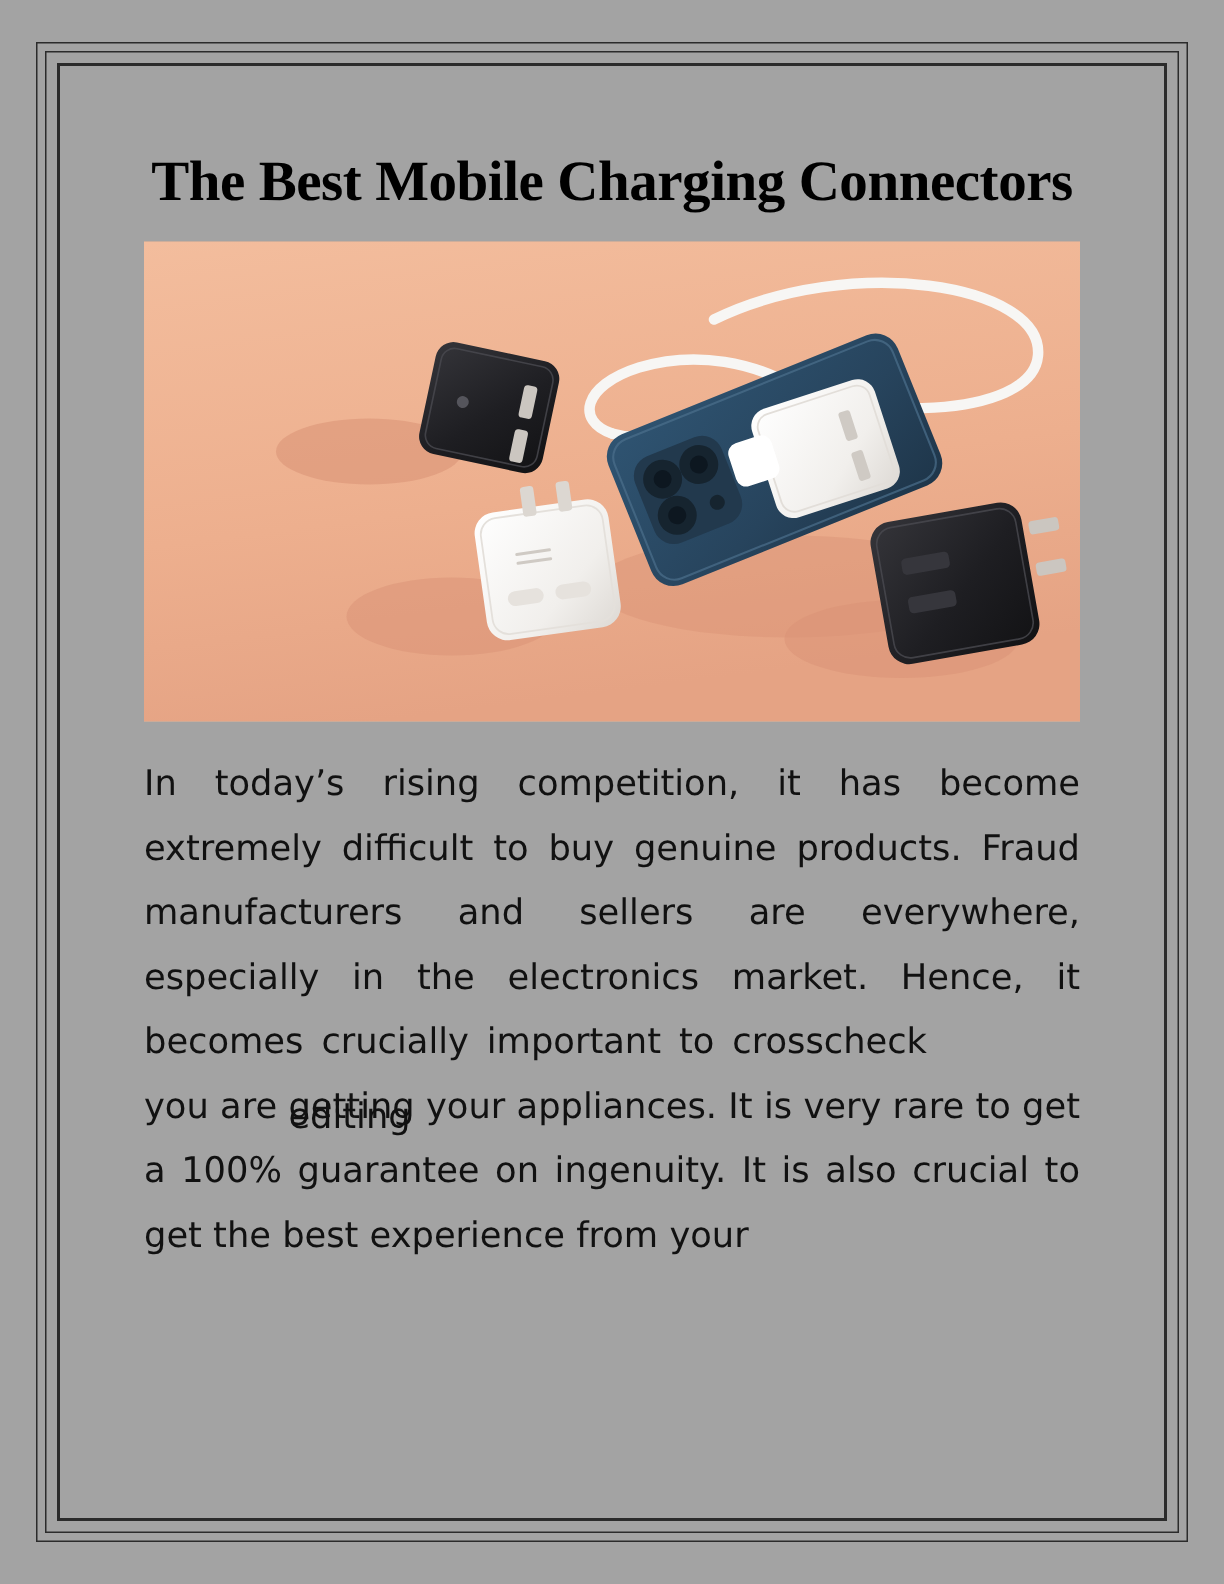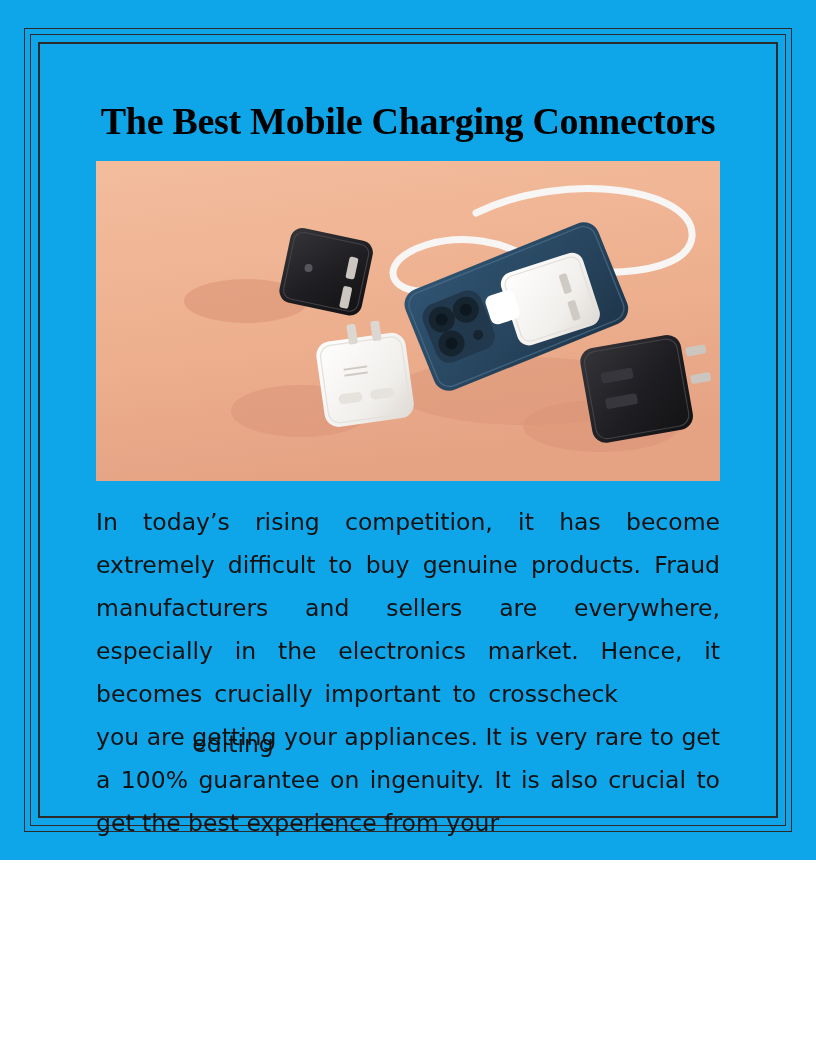--- a/index.html
+++ b/index.html
@@ -9,22 +9,22 @@
   }
   body {
     width: 816px;
     height: 1056px;
     font-family: "Liberation Sans", sans-serif;
     overflow: hidden;
   }
   .page {
     position: relative;
     width: 816px;
-    height: 860px;
-    background: #0ea5e9;
+    height: 1056px;
+    background: #a3a3a3;
     box-sizing: border-box;
   }
   
   .frame-outer {
     position: absolute;
     left: 24px;
     top: 28px;
     right: 24px;
     bottom: 28px;
     border: 1px solid #2b2b2b;

